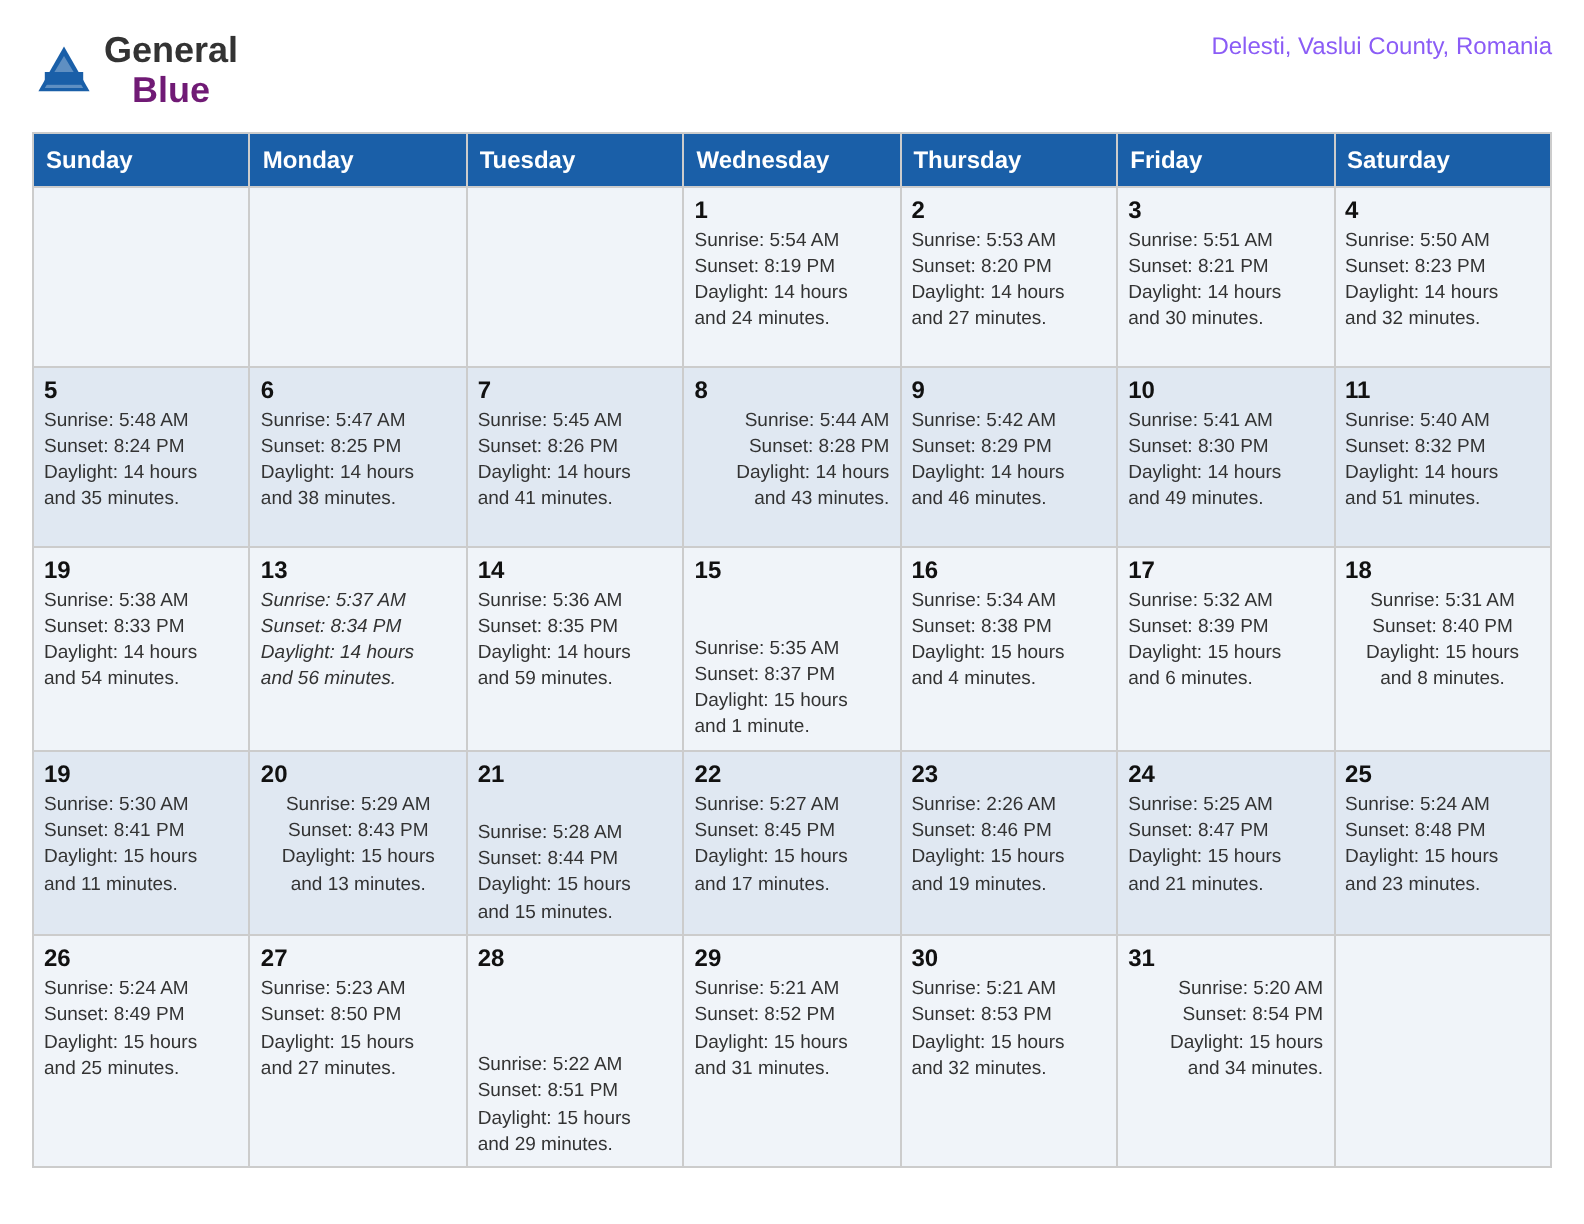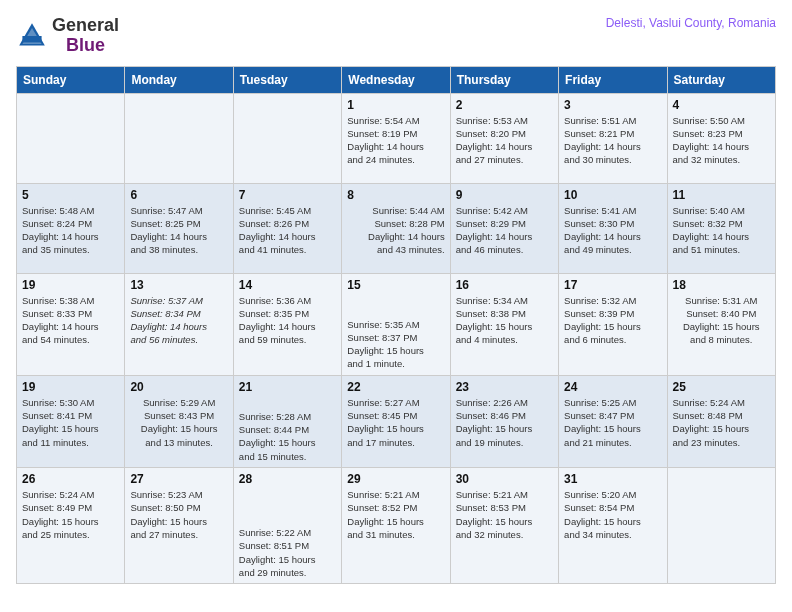--- a/index.html
+++ b/index.html
@@ -347,21 +347,21 @@
         </td>
         <td>
           <div class="day-number">30</div>
           <div class="day-info" style="white-space: pre-line;">Sunrise: 5:21 AM
 Sunset: 8:53 PM
 Daylight: 15 hours
 and 32 minutes.</div>
         </td>
         <td>
           <div class="day-number">31</div>
-          <div class="day-info" style="white-space: pre-line;">Sunrise: 5:20 AM
+          <div class="day-info" style="white-space: pre-line; text-align: right;">Sunrise: 5:20 AM
 Sunset: 8:54 PM
 Daylight: 15 hours
 and 34 minutes.</div>
         </td>
         <td class="empty"></td>
       </tr>
     </tbody>
 </table>
 
 </body></html>

